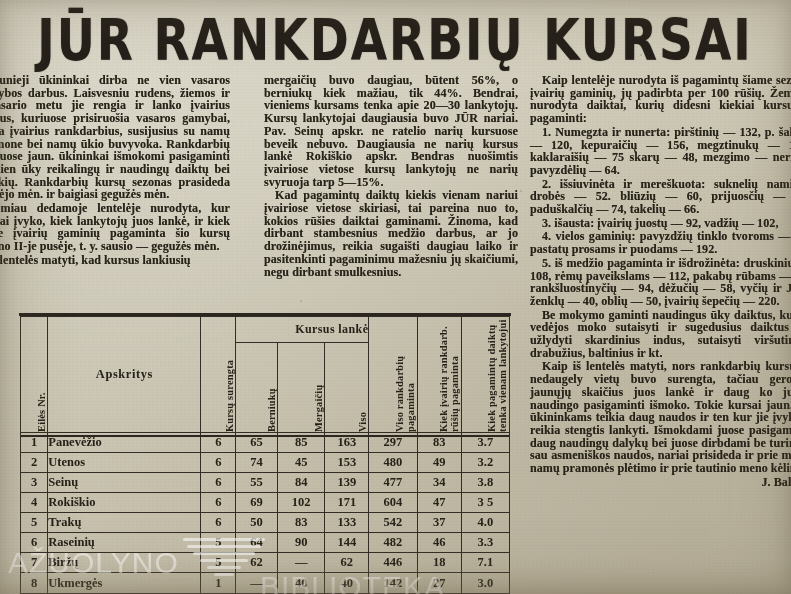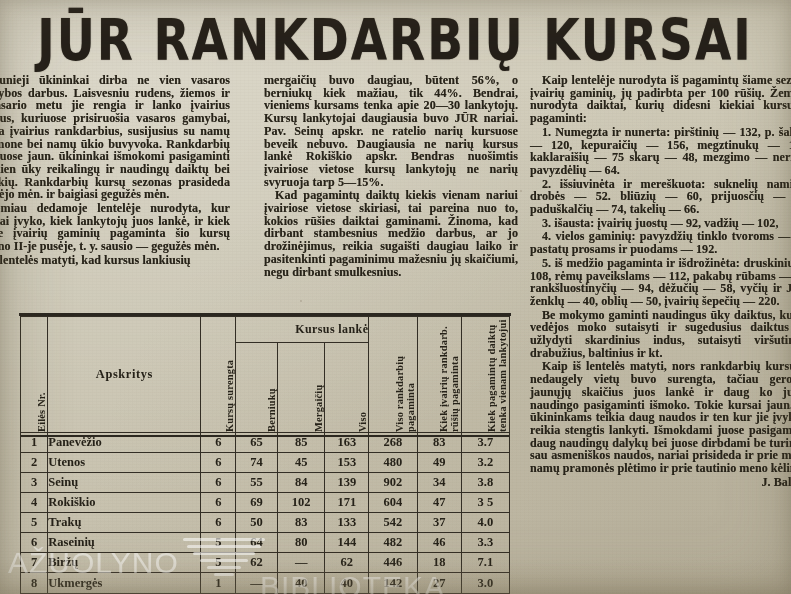--- a/index.html
+++ b/index.html
@@ -213,21 +213,21 @@
         </tr>
       </thead>
       <tbody>
         <tr>
           <td class="idx">1</td>
           <td class="nm">Panevėžio</td>
           <td class="n">6</td>
           <td class="n">65</td>
           <td class="n">85</td>
           <td class="n">163</td>
-          <td class="n">268</td>
+          <td class="n">297</td>
           <td class="n">83</td>
           <td class="n">3.7</td>
         </tr>
         <tr>
           <td class="idx">2</td>
           <td class="nm">Utenos</td>
           <td class="n">6</td>
           <td class="n">74</td>
           <td class="n">45</td>
           <td class="n">153</td>
@@ -235,21 +235,21 @@
           <td class="n">49</td>
           <td class="n">3.2</td>
         </tr>
         <tr>
           <td class="idx">3</td>
           <td class="nm">Seinų</td>
           <td class="n">6</td>
           <td class="n">55</td>
           <td class="n">84</td>
           <td class="n">139</td>
-          <td class="n">902</td>
+          <td class="n">477</td>
           <td class="n">34</td>
           <td class="n">3.8</td>
         </tr>
         <tr>
           <td class="idx">4</td>
           <td class="nm">Rokiškio</td>
           <td class="n">6</td>
           <td class="n">69</td>
           <td class="n">102</td>
           <td class="n">171</td>
@@ -266,21 +266,21 @@
           <td class="n">133</td>
           <td class="n">542</td>
           <td class="n">37</td>
           <td class="n">4.0</td>
         </tr>
         <tr>
           <td class="idx">6</td>
           <td class="nm">Raseinių</td>
           <td class="n">5</td>
           <td class="n">64</td>
-          <td class="n">80</td>
+          <td class="n">90</td>
           <td class="n">144</td>
           <td class="n">482</td>
           <td class="n">46</td>
           <td class="n">3.3</td>
         </tr>
         <tr>
           <td class="idx">7</td>
           <td class="nm">Biržų</td>
           <td class="n">5</td>
           <td class="n">62</td>

